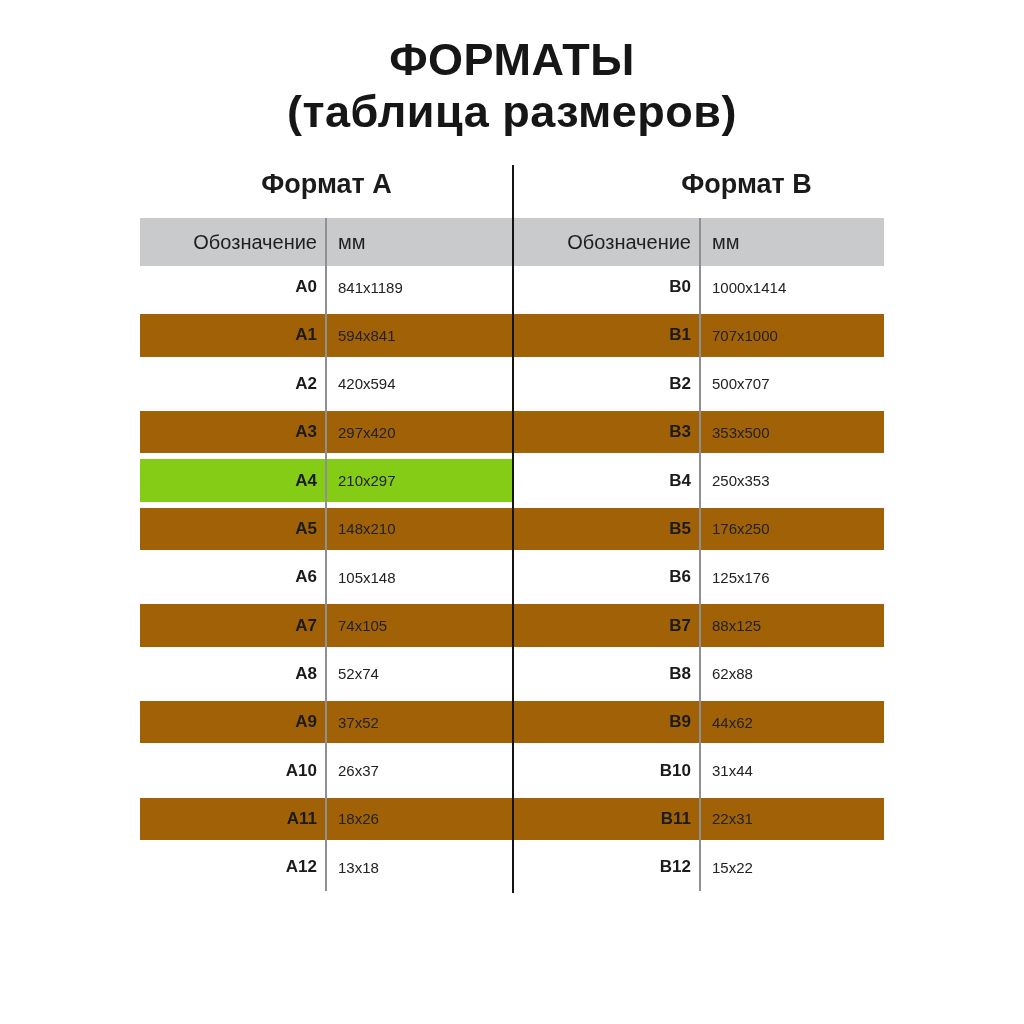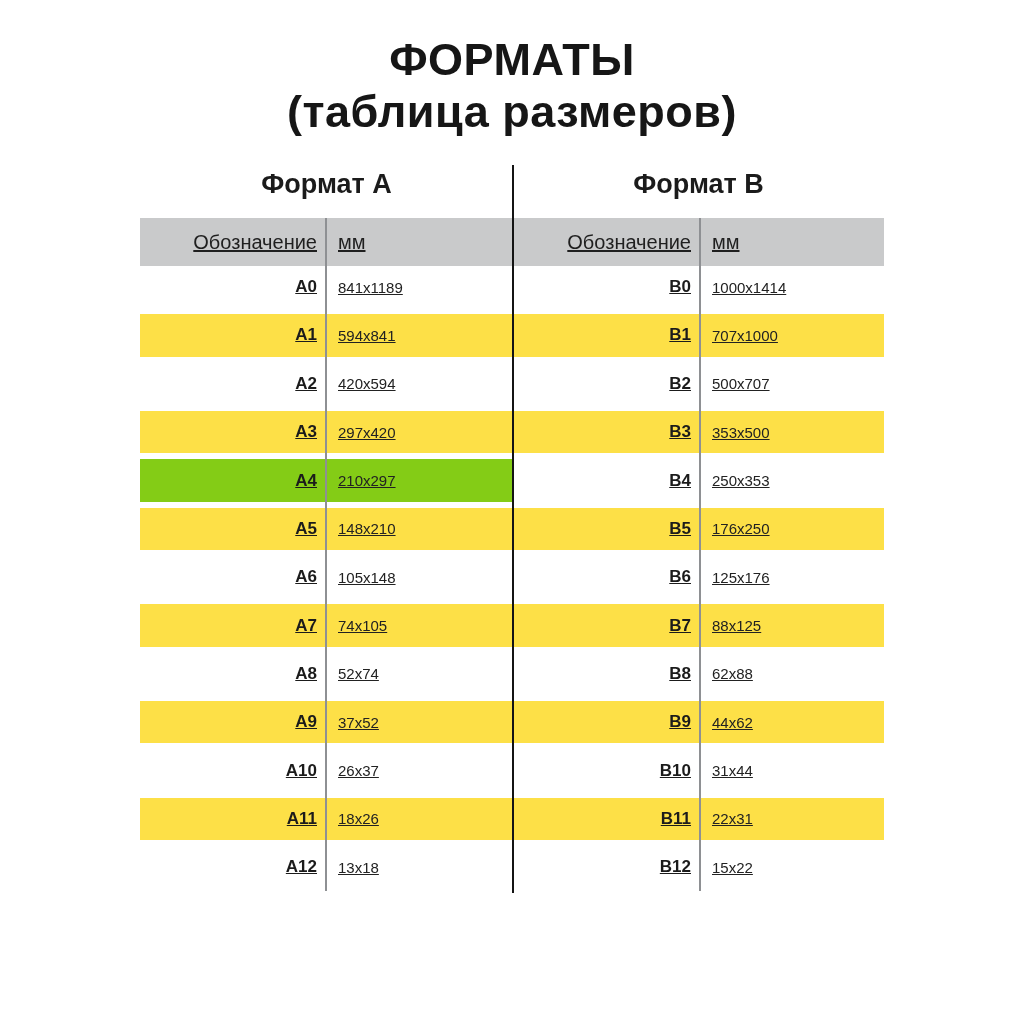--- a/index.html
+++ b/index.html
@@ -9,30 +9,30 @@
   }
   .title{
     position:absolute;top:34px;left:0;width:1024px;text-align:center;
     font-size:45px;line-height:52px;font-weight:700;color:#161616;letter-spacing:0.5px;
   }
   .section-label{
     position:absolute;top:168px;height:32px;display:flex;align-items:center;justify-content:center;
     font-size:27px;font-weight:700;color:#1b1b1b;
   }
   .section-a{left:140px;width:373px;}
-  .section-b{left:513px;width:371px;}
+  .section-b{left:513px;width:371px;padding-left:48px;}
   .table{position:absolute;left:140px;top:218px;width:744px;}
   .hrow{display:flex;height:48px;background:#c9cacb;}
   .row{display:flex;height:42.3px;margin-bottom:6.05px;}
-  .row.gray{background:#fde047;}
+  .row.gray{background:#a16207;}
   .half{display:flex;box-sizing:border-box;}
   .half-a{width:373px;}
   .half-b{width:371px;}
   .row.hl .half-a{background:#84cc16;}
-  .cell{display:flex;align-items:center;box-sizing:border-box;text-decoration:underline;}
+  .cell{display:flex;align-items:center;box-sizing:border-box;}
   .des{justify-content:flex-end;font-weight:700;font-size:17px;padding-right:9px;}
   .mm{justify-content:flex-start;font-weight:400;font-size:15px;padding-left:12px;color:#222222;}
   .des-a{width:186px;}
   .mm-a{width:187px;}
   .des-b{width:187px;}
   .mm-b{width:184px;}
   .hrow .cell{font-weight:400;font-size:20px;color:#1f1f1f;}
   .hrow .des{font-weight:400;}
   .vline{position:absolute;width:2px;}
   .vline-center{left:512px;top:165px;height:728px;background:#141414;}

